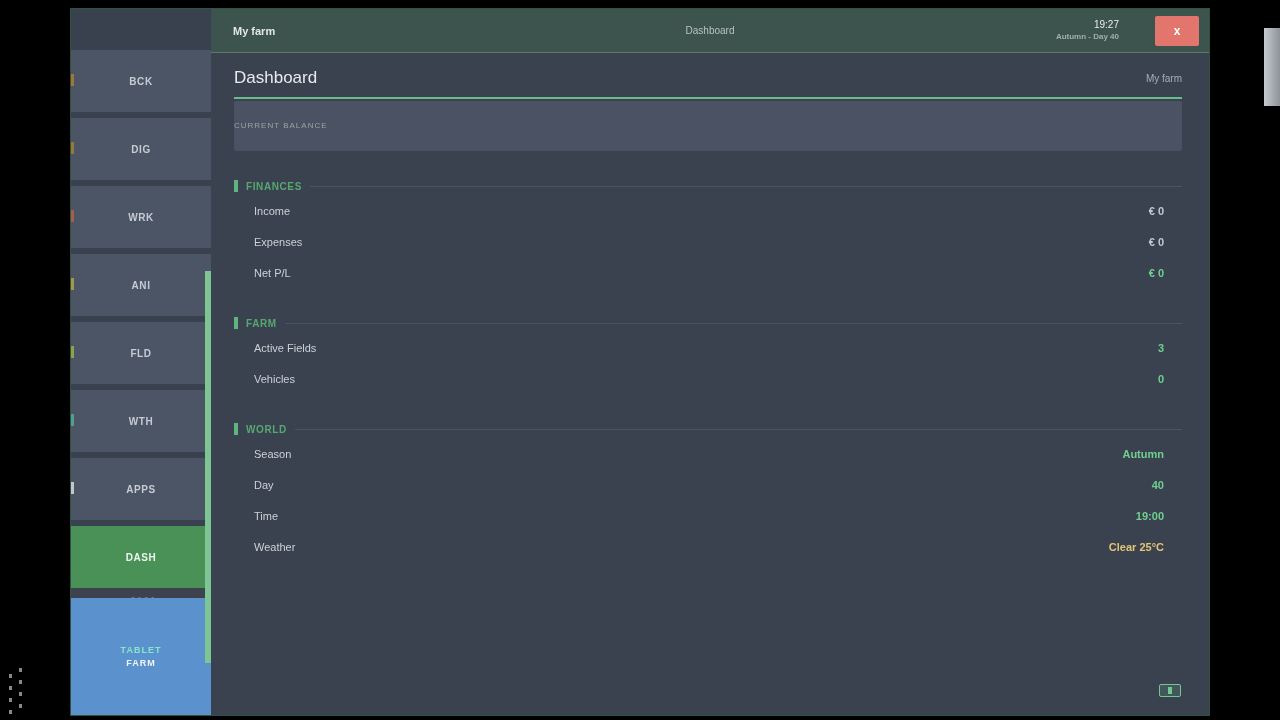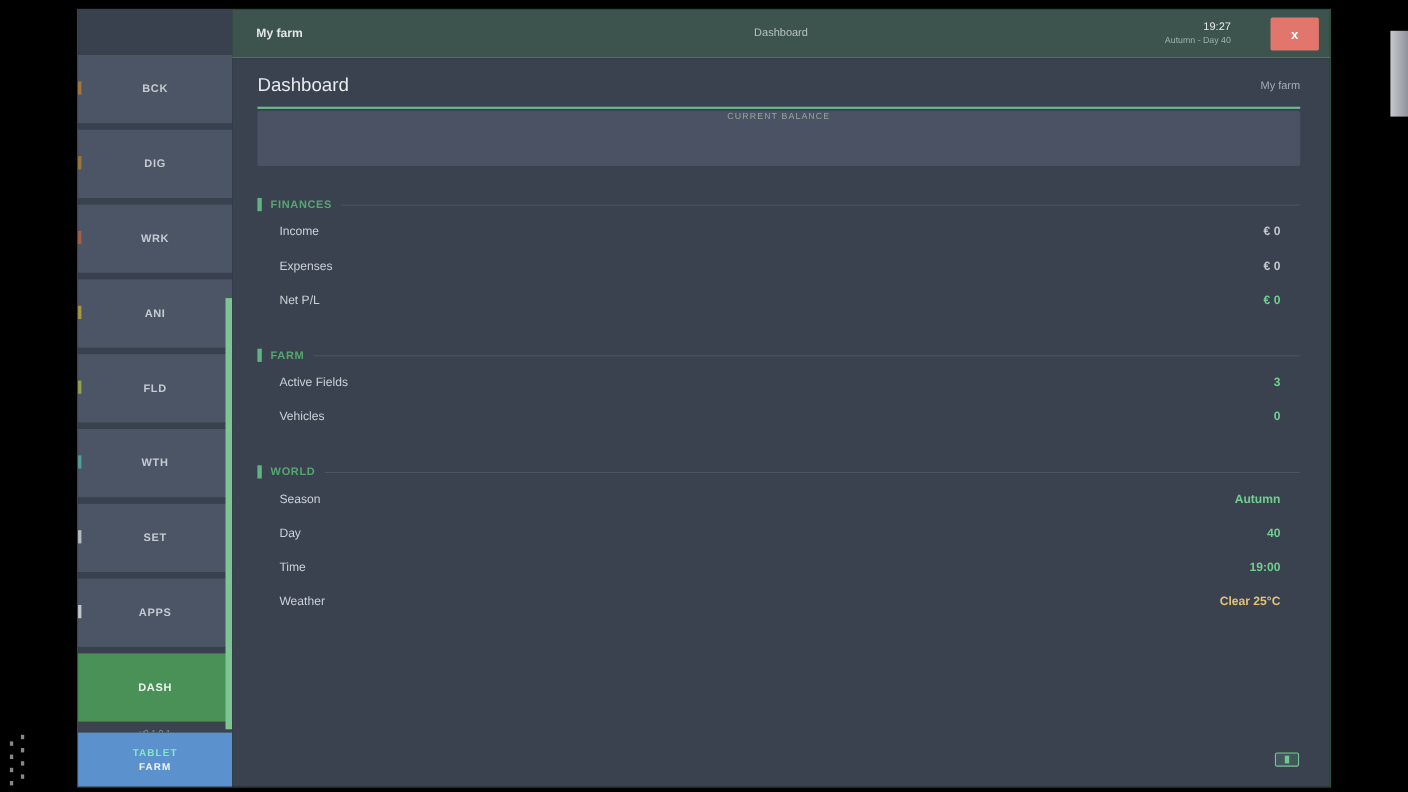--- a/index.html
+++ b/index.html
@@ -37,32 +37,32 @@
 
   
   .main{flex:1;display:flex;flex-direction:column;min-width:0;}
   .topbar{height:44px;background:#3d534d;border-bottom:1px solid #5a7a6c;flex:none;
     display:flex;align-items:center;position:relative;}
   .topbar .farm{margin-left:22px;font-size:11px;font-weight:600;color:#e3e7e5;}
   .topbar .center-title{position:absolute;left:0;right:0;text-align:center;
     font-size:10px;color:#b8c3bf;pointer-events:none;}
   .topbar .clockbox{margin-left:auto;text-align:right;margin-right:36px;line-height:1.25;}
   .topbar .clock{font-size:10px;font-weight:400;color:#e9edeb;}
-  .topbar .date{font-size:8px;color:#9fb0aa;}
+  .topbar .date{font-size:8px;color:#9fb0aa;font-weight:bold;}
   .close-btn{width:44px;height:30px;margin-right:10px;background:#e2766d;border:none;
     border-radius:2px;color:#fff;font-size:12px;font-weight:700;cursor:pointer;flex:none;}
 
   .content{flex:1;background:#3a4250;padding:0 27px 0 23px;position:relative;}
   .title-row{height:38px;margin-top:6px;display:flex;align-items:center;justify-content:space-between;}
   .page-title{font-size:17px;font-weight:500;color:#e8eaec;}
   .farm-label{font-size:10px;color:#a6adb6;}
   .green-divider{height:2px;background:#68bb8b;}
 
   .balance-card{margin-top:2px;height:50px;background:#4a5263;border-radius:2px;
-    display:flex;justify-content:center;}
+    display:flex;flex-direction:column;justify-content:center;}
   .balance-label{font-size:8px;letter-spacing:1px;color:#95a89c;margin-bottom:2px;}
   .balance-value{font-size:21px;font-weight:500;color:#70d897;letter-spacing:.5px;}
 
   .section{margin-top:10px;}
   .section + .section{margin-top:22px;}
   .sec-head{display:flex;align-items:center;height:12px;margin-top:29px;}
   .sec-bar{width:4px;height:12px;background:#5fb57d;flex:none;}
   .sec-title{margin-left:8px;font-size:10px;font-weight:700;letter-spacing:.6px;color:#55a86f;}
   .sec-rule{flex:1;height:1px;background:#4a5361;margin-left:8px;}
   .rows{margin-top:3px;}
@@ -120,24 +120,20 @@
       </div>
       <div class="side-btn">
         <span class="tick" style="background:#9fae45"></span>
         <span class="lbl">FLD</span>
       </div>
       <div class="side-btn">
         <span class="tick" style="background:#4fae9d"></span>
         <span class="lbl">WTH</span>
       </div>
       <div class="side-btn">
-        <span class="tick" style="background:#c9cdd2"></span>
-        <span class="lbl">SET</span>
-      </div>
-      <div class="side-btn">
         <span class="tick" style="background:#d7dade"></span>
         <span class="lbl">APPS</span>
       </div>
       <div class="side-btn active" style="margin-bottom:0">
         <span class="lbl">DASH</span>
       </div>
 
       <div class="version-strip">
         <span>v0.1.0.1</span>
       </div>

